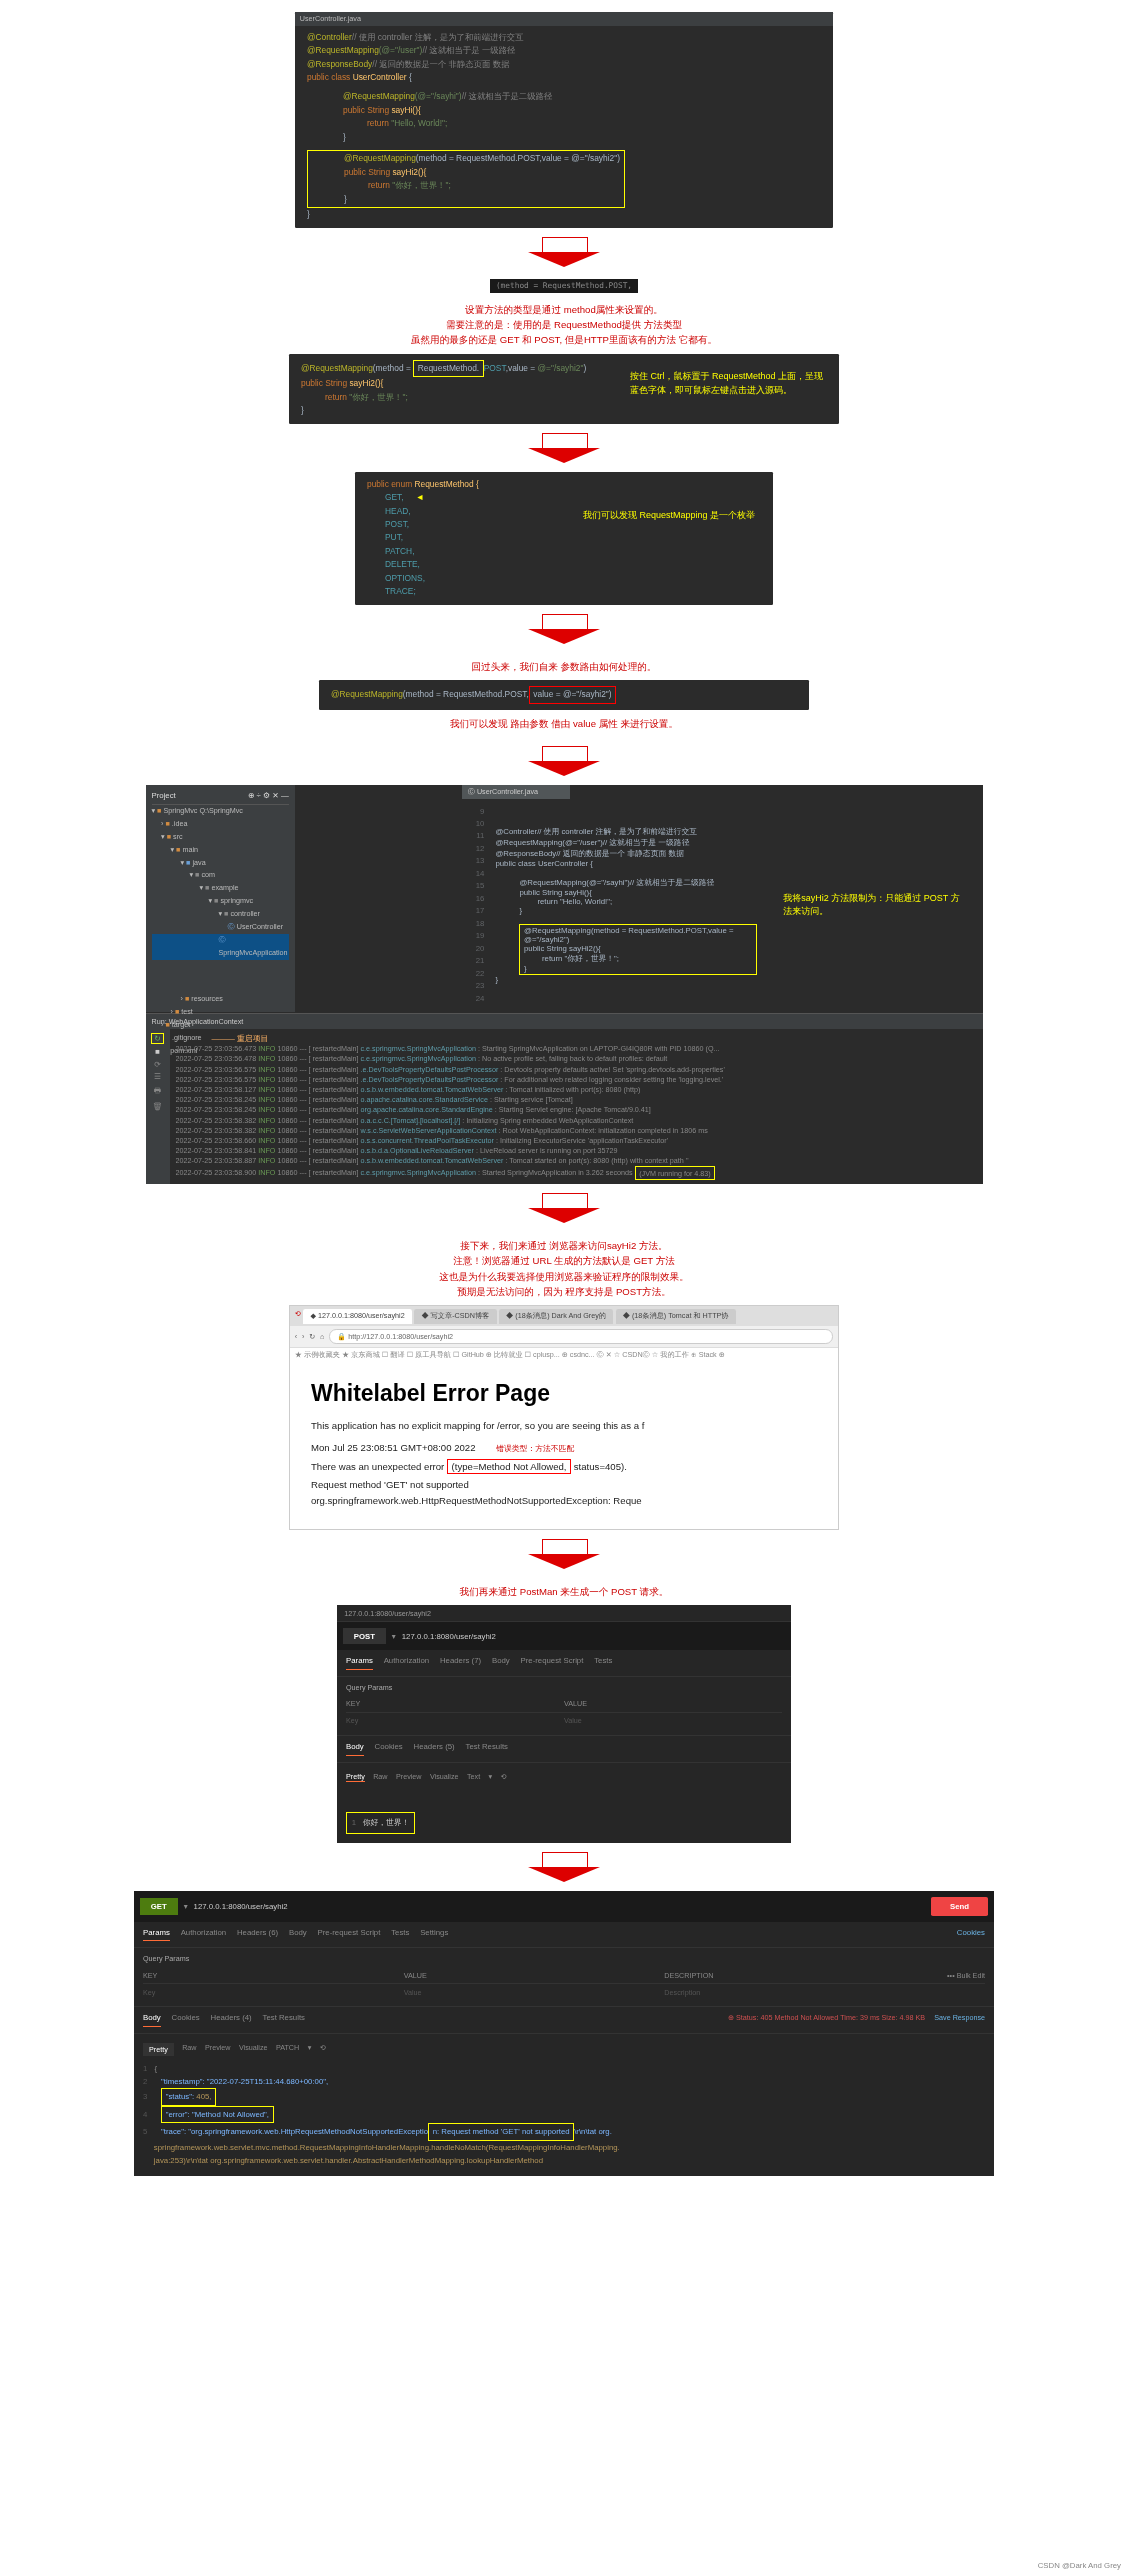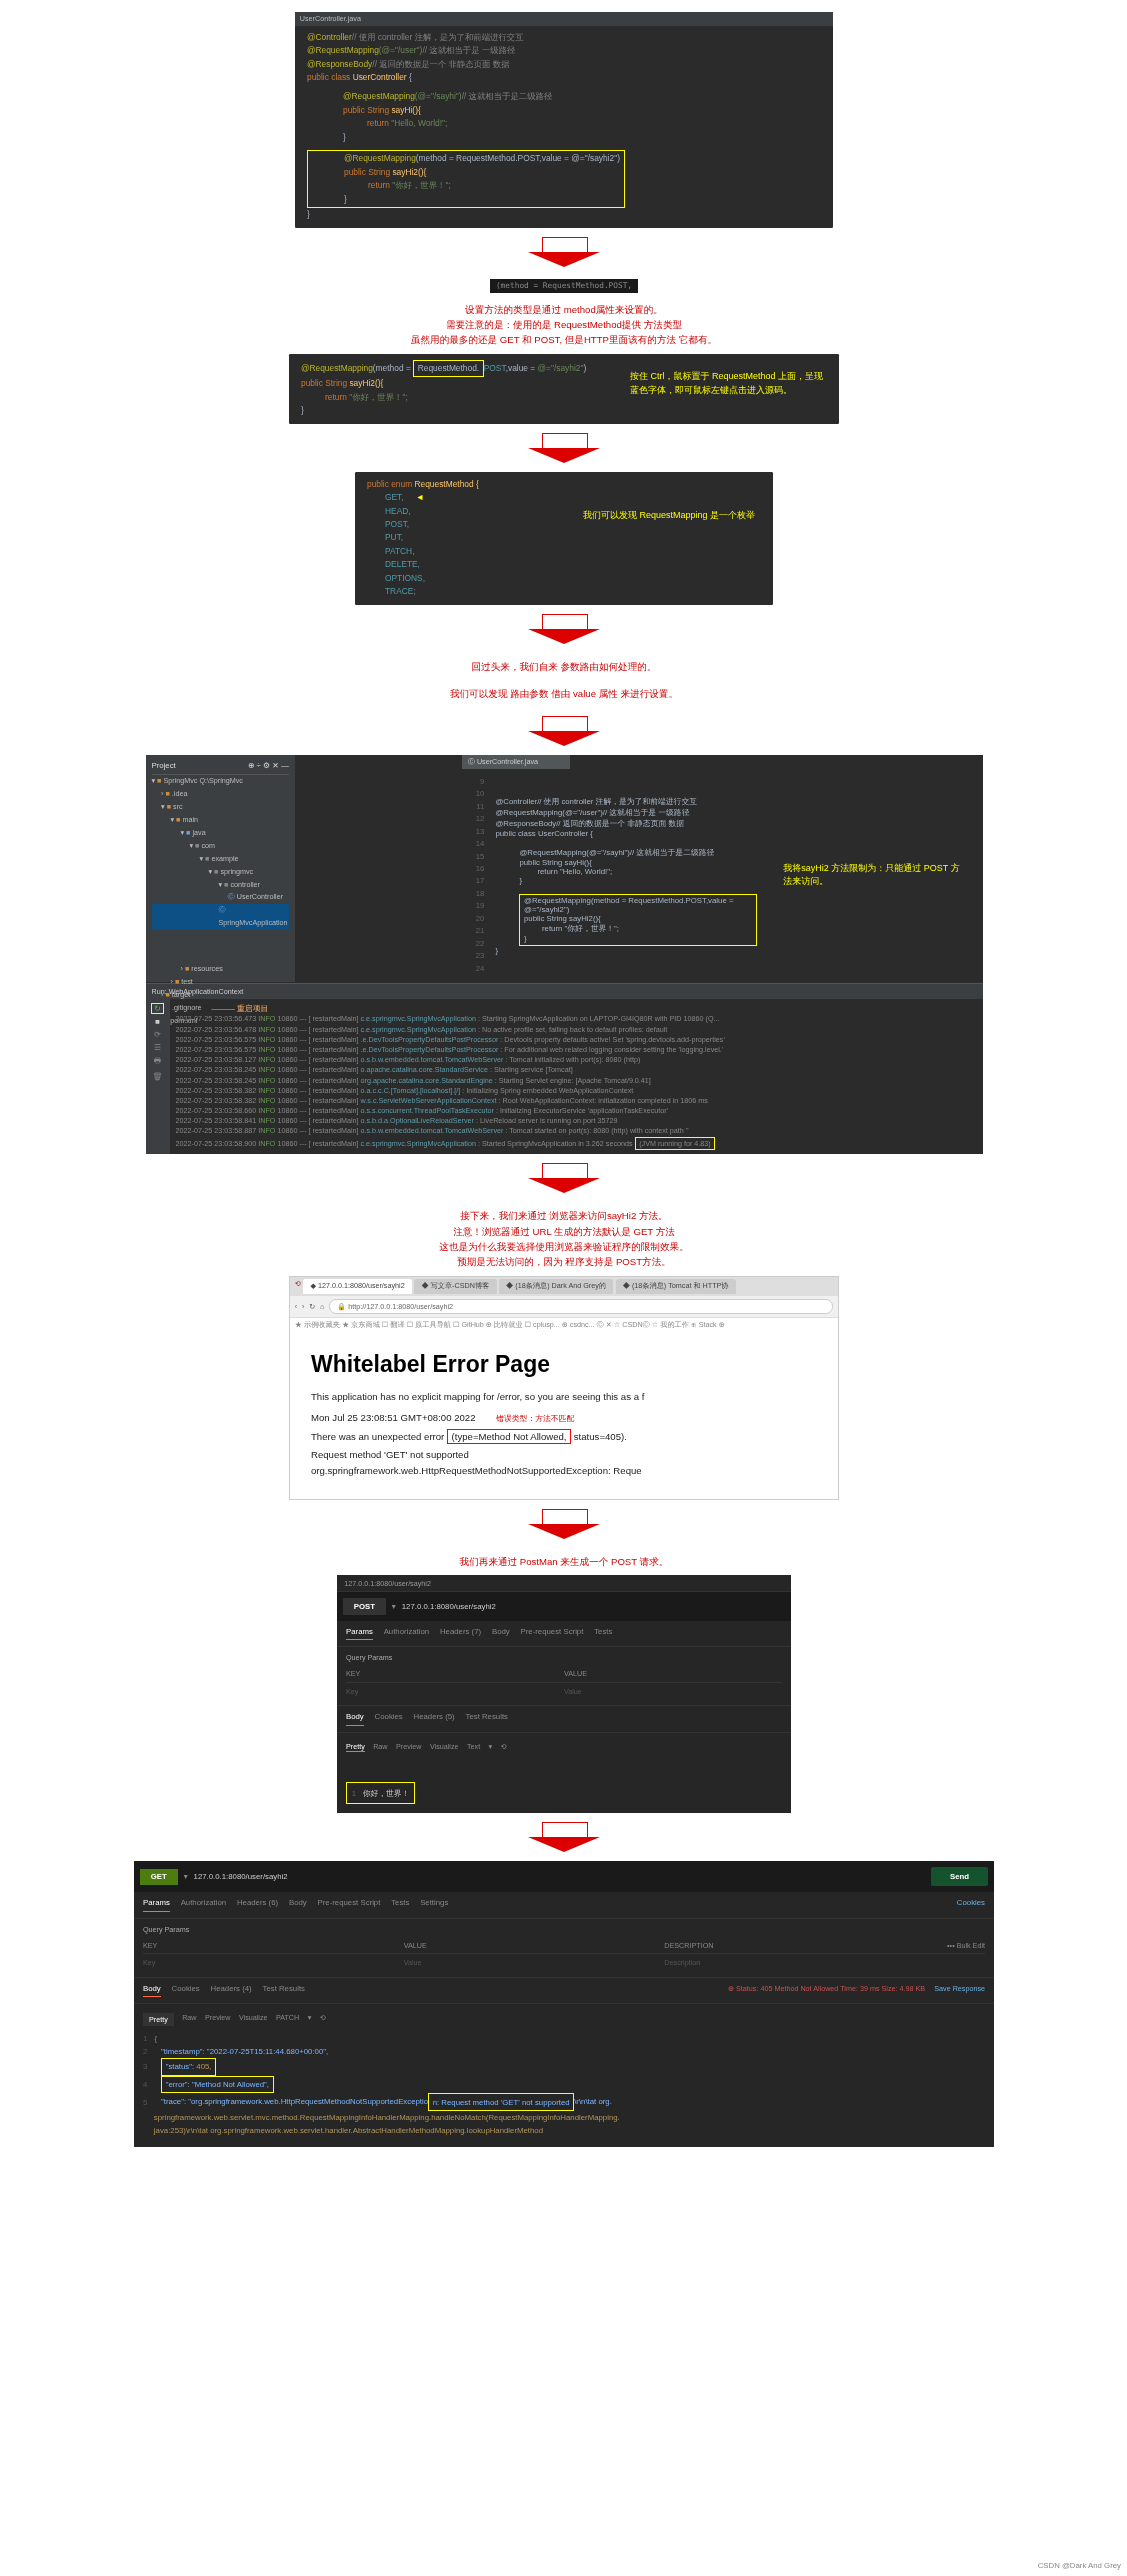--- a/index.html
+++ b/index.html
@@ -33,21 +33,21 @@
 .browser-tabs { background:#dedede; padding:2.4px 4.8px; font-size:7.2px; color:#444; display:flex; gap:2.4px; }
 .tab { background:#fff; padding:2.4px 7.2px; border-radius:2.4px 2.4px 0 0; }
 .tab-inactive { background:#ccc; padding:2.4px 7.2px; border-radius:2.4px 2.4px 0 0; }
 .browser-body { padding:18px 21px; }
 .browser-body h1 { font-size:23px; font-weight:bold; margin-bottom:13px; }
 .browser-body p { font-size:9.6px; margin:4.8px 0; color:#222; }
 .postman { background:#262626; width:454px; color:#ccc; font-family:'Consolas',monospace; font-size:7.8px; padding:0; }
 .postman-wide { background:#262626; width:860px; color:#ccc; font-family:'Consolas',monospace; font-size:7.8px; padding:0; }
 .pm-url { background:#1a1a1a; padding:6px; display:flex; align-items:center; gap:6px; }
 .pm-method { background:#333; padding:3.6px 10.8px; color:#fff; font-weight:bold; }
-.pm-send { background:#14532d; color:#fff; padding:4.8px 19px; font-weight:bold; margin-left:auto; border-radius:1.8px; }
+.pm-send { background:#ef4444; color:#fff; padding:4.8px 19px; font-weight:bold; margin-left:auto; border-radius:1.8px; }
 .pm-tabs { display:flex; gap:10.8px; padding:6px 9px; font-size:7.8px; color:#888; border-bottom:0.6px solid #333; }
 .pm-tab-active { color:#fff; border-bottom:1.2px solid #ff6c37; padding-bottom:3.6px; }
 .pm-kv { padding:6px 9px; }
 .pm-kv-header { display:flex; color:#888; font-size:7.2px; padding:3.6px 0; }
 .pm-kv-header > div { flex:1; }
 .pm-body { padding:9px; }
 .pm-response-text { color:#ccc; padding:4.8px;margin-top:24px; }
 .pm-status { color:#ce5050; margin-left:auto; font-size:7.2px; }
 .sidebar-tree { line-height:1.8; font-size:7.2px; }
 .tree-item { padding-left:9.6px; }
@@ -107,20 +107,23 @@
 <div style="padding-left:18px;" class="type">PATCH,</div>
 <div style="padding-left:18px;" class="type">DELETE,</div>
 <div style="padding-left:18px;" class="type">OPTIONS,</div>
 <div style="padding-left:18px;" class="type">TRACE;</div>
 <div class="yellow-text" style="position:absolute;right:18px;top:36px;">我们可以发现 RequestMapping 是一个枚举</div>
 </div>
 
 <div class="red-arrow"></div>
 <div class="red-text">回过头来，我们自来 参数路由如何处理的。</div>
 
+<div class="code-block" style="width:490px;">
+<span class="anno">@RequestMapping</span><span>(method = RequestMethod.POST,</span><span class="red-box">value = @="/sayhi2")</span>
+</div>
 
 <div class="red-text">我们可以发现 路由参数 借由 value 属性 来进行设置。</div>
 <div class="red-arrow"></div>
 
 <div class="ide-full">
 <div style="display:flex;">
 <div class="ide-sidebar">
 <div style="color:#ddd;padding-bottom:3.6px;border-bottom:0.6px solid #555;display:flex;justify-content:space-between;">
             <span>Project</span>
             <span>⊕ ÷ ⚙ ✕ —</span>

